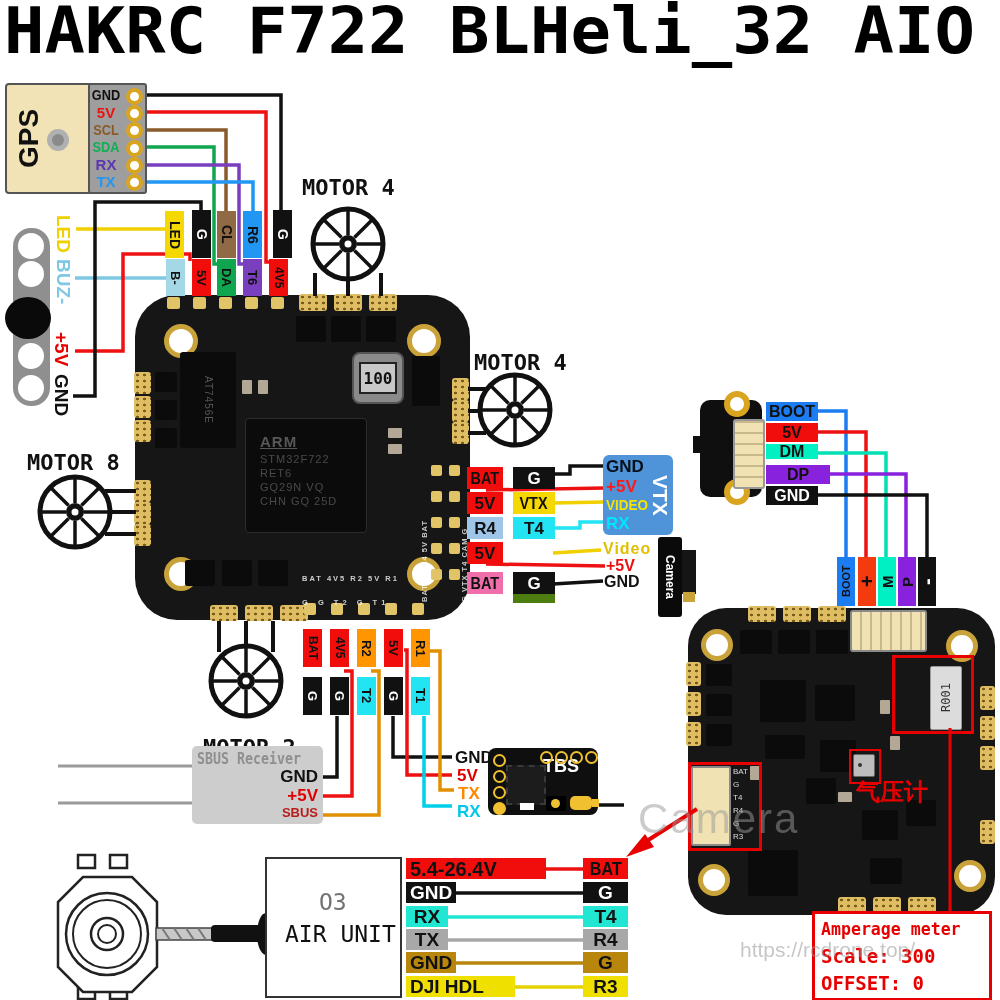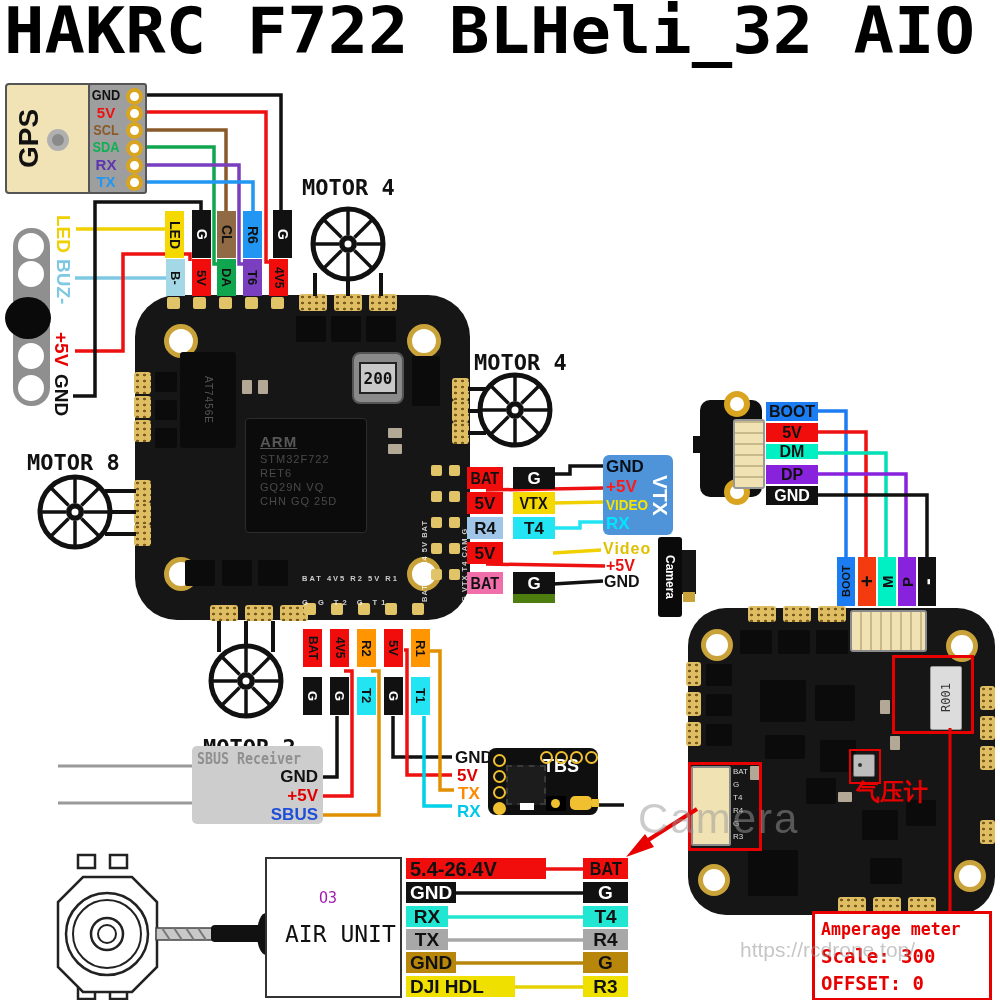--- a/index.html
+++ b/index.html
@@ -95,21 +95,21 @@
   <div class="abs" style="left:14px;top:62px;font-size:11px;color:#4a4a4a;letter-spacing:1px">GQ29N VQ</div>
   <div class="abs" style="left:14px;top:76px;font-size:11px;color:#4a4a4a;letter-spacing:1px">CHN GQ 25D</div>
 </div>
 
 <div class="abs flex vt" style="left:180px;top:352px;width:56px;height:96px;background:#0b0b0b;border-radius:3px">
   <span style="color:#555;font-size:10px;letter-spacing:1px">AT7456E</span>
 </div>
 
 <div class="abs flex" style="left:352px;top:352px;width:48px;height:48px;background:#8a8a8a;border:2px solid #555;border-radius:8px">
   <div class="flex mono b" style="width:34px;height:28px;background:#c8c8c8;border:2px solid #222;font-size:16px;color:#111">
-    <span>200</span>
+    <span>100</span>
   </div>
 </div>
 
 <div class="silk vup" style="left:420px;top:462px;height:140px;font-size:7.5px;letter-spacing:1px">BAT 5V R4 5V BAT</div>
 <div class="silk vup" style="left:460px;top:462px;height:140px;font-size:7.5px;letter-spacing:1px">G VTX T4 CAM G</div>
 <div class="silk" style="left:302px;top:574px;font-size:7.5px">BAT 4V5 R2 5V R1</div>
 <div class="silk" style="left:302px;top:598px;font-size:7.5px;letter-spacing:4px">G  G  T2  G  T1</div>
 
 <div class="abs" style="left:688px;top:608px;width:307px;height:307px;background:#161616;border-radius:38px"></div>
 <div>
@@ -468,21 +468,21 @@
 <div>
   <div class="lab" style="left:766px;top:402px;width:52px;height:19px;background:#1c7df2;font-size:16px">
       <span>BOOT</span>
     </div>
   <div class="lab" style="left:766px;top:423px;width:52px;height:19px;background:#f20d0d;font-size:16px">
       <span>5V</span>
     </div>
   <div class="lab" style="left:766px;top:444px;width:52px;height:15px;background:#00f0c4;font-size:16px">
       <span>DM</span>
     </div>
-  <div class="lab" style="left:766px;top:465px;width:52px;height:19px;background:#8822dd;font-size:16px">
+  <div class="lab" style="left:766px;top:465px;width:64px;height:19px;background:#8822dd;font-size:16px">
       <span>DP</span>
     </div>
   <div class="lab" style="left:766px;top:486px;width:52px;height:19px;background:#111;color:#fff;font-size:16px">
       <span>GND</span>
     </div>
 </div>
 <div>
   <div class="lab vup" style="left:837px;top:557px;width:18px;height:49px;background:#1c7df2;font-size:11px">
       <span>BOOT</span>
     </div>
@@ -530,21 +530,21 @@
     </div>
   <div class="lab vt" style="left:411px;top:677px;width:19px;height:38px;background:#22e4f2;font-size:13px">
       <span>T1</span>
     </div>
 </div>
 
 <div class="abs" style="left:192px;top:746px;width:131px;height:78px;background:#cdcdcd;border-radius:5px">
   <div class="abs mono b" style="left:5px;top:3px;font-size:16px;color:#8f8f8f;white-space:nowrap;transform:scaleX(.83);transform-origin:left">SBUS Receiver</div>
   <div class="abs b" style="right:5px;top:21px;font-size:17px;color:#111">GND</div>
   <div class="abs b" style="right:5px;top:40px;font-size:17px;color:#e00000">+5V</div>
-  <div class="abs b" style="right:5px;top:59px;font-size:17px;color:#1d4ed8">SBUS</div>
+  <div class="abs b" style="right:5px;top:59px;font-size:13px;color:#b91c1c">SBUS</div>
 </div>
 
 <div>
   <div class="abs b" style="left:455px;top:748px;font-size:17px;color:#111">GND</div>
   <div class="abs b" style="left:457px;top:766px;font-size:17px;color:#e00000">5V</div>
   <div class="abs b" style="left:458px;top:784px;font-size:17px;color:#ff8800">TX</div>
   <div class="abs b" style="left:457px;top:802px;font-size:17px;color:#00c8e8">RX</div>
 </div>
 <div class="abs" style="left:488px;top:748px;width:110px;height:67px;background:#0f0f0f;border-radius:8px">
   <div class="abs b" style="left:55px;top:8px;font-size:18px;color:#fff">TBS</div>
@@ -559,21 +559,21 @@
   <div class="abs" style="left:18px;top:17px;width:36px;height:36px;background:#1c1c1c;border:2px dashed #3a3a3a"></div>
   <div class="abs" style="left:32px;top:55px;width:14px;height:7px;background:#fff"></div>
   <div class="abs" style="left:58px;top:48px;width:20px;height:15px;background:#000;border-radius:2px">
     <div class="abs" style="left:5px;top:3px;width:9px;height:9px;background:#f0c030;border-radius:50%"></div>
   </div>
   <div class="abs" style="left:82px;top:48px;width:22px;height:14px;background:#f0c030;border-radius:5px"></div>
   <div class="abs" style="left:104px;top:51px;width:7px;height:8px;background:#f0c030"></div>
 </div>
 
 <div class="abs" style="left:265px;top:857px;width:133px;height:137px;background:#fff;border:2.5px solid #333">
-  <div class="abs mono" style="left:52px;top:30px;font-size:15px;color:#a21caf">O3</div>
+  <div class="abs mono" style="left:52px;top:30px;font-size:23px;color:#737373">O3</div>
   <div class="abs mono" style="left:18px;top:62px;font-size:23px;color:#111">AIR UNIT</div>
 </div>
 
 <div>
   <div class="lab tl" style="left:406px;top:858px;width:136px;height:21px;background:#f20d0d;font-size:20px">
       <span>5.4-26.4V</span>
     </div>
   <div class="lab" style="left:583px;top:858px;width:45px;height:21px;background:#f20d0d;font-size:19px">
       <span style="transform:scaleX(.85)">BAT</span>
     </div>

